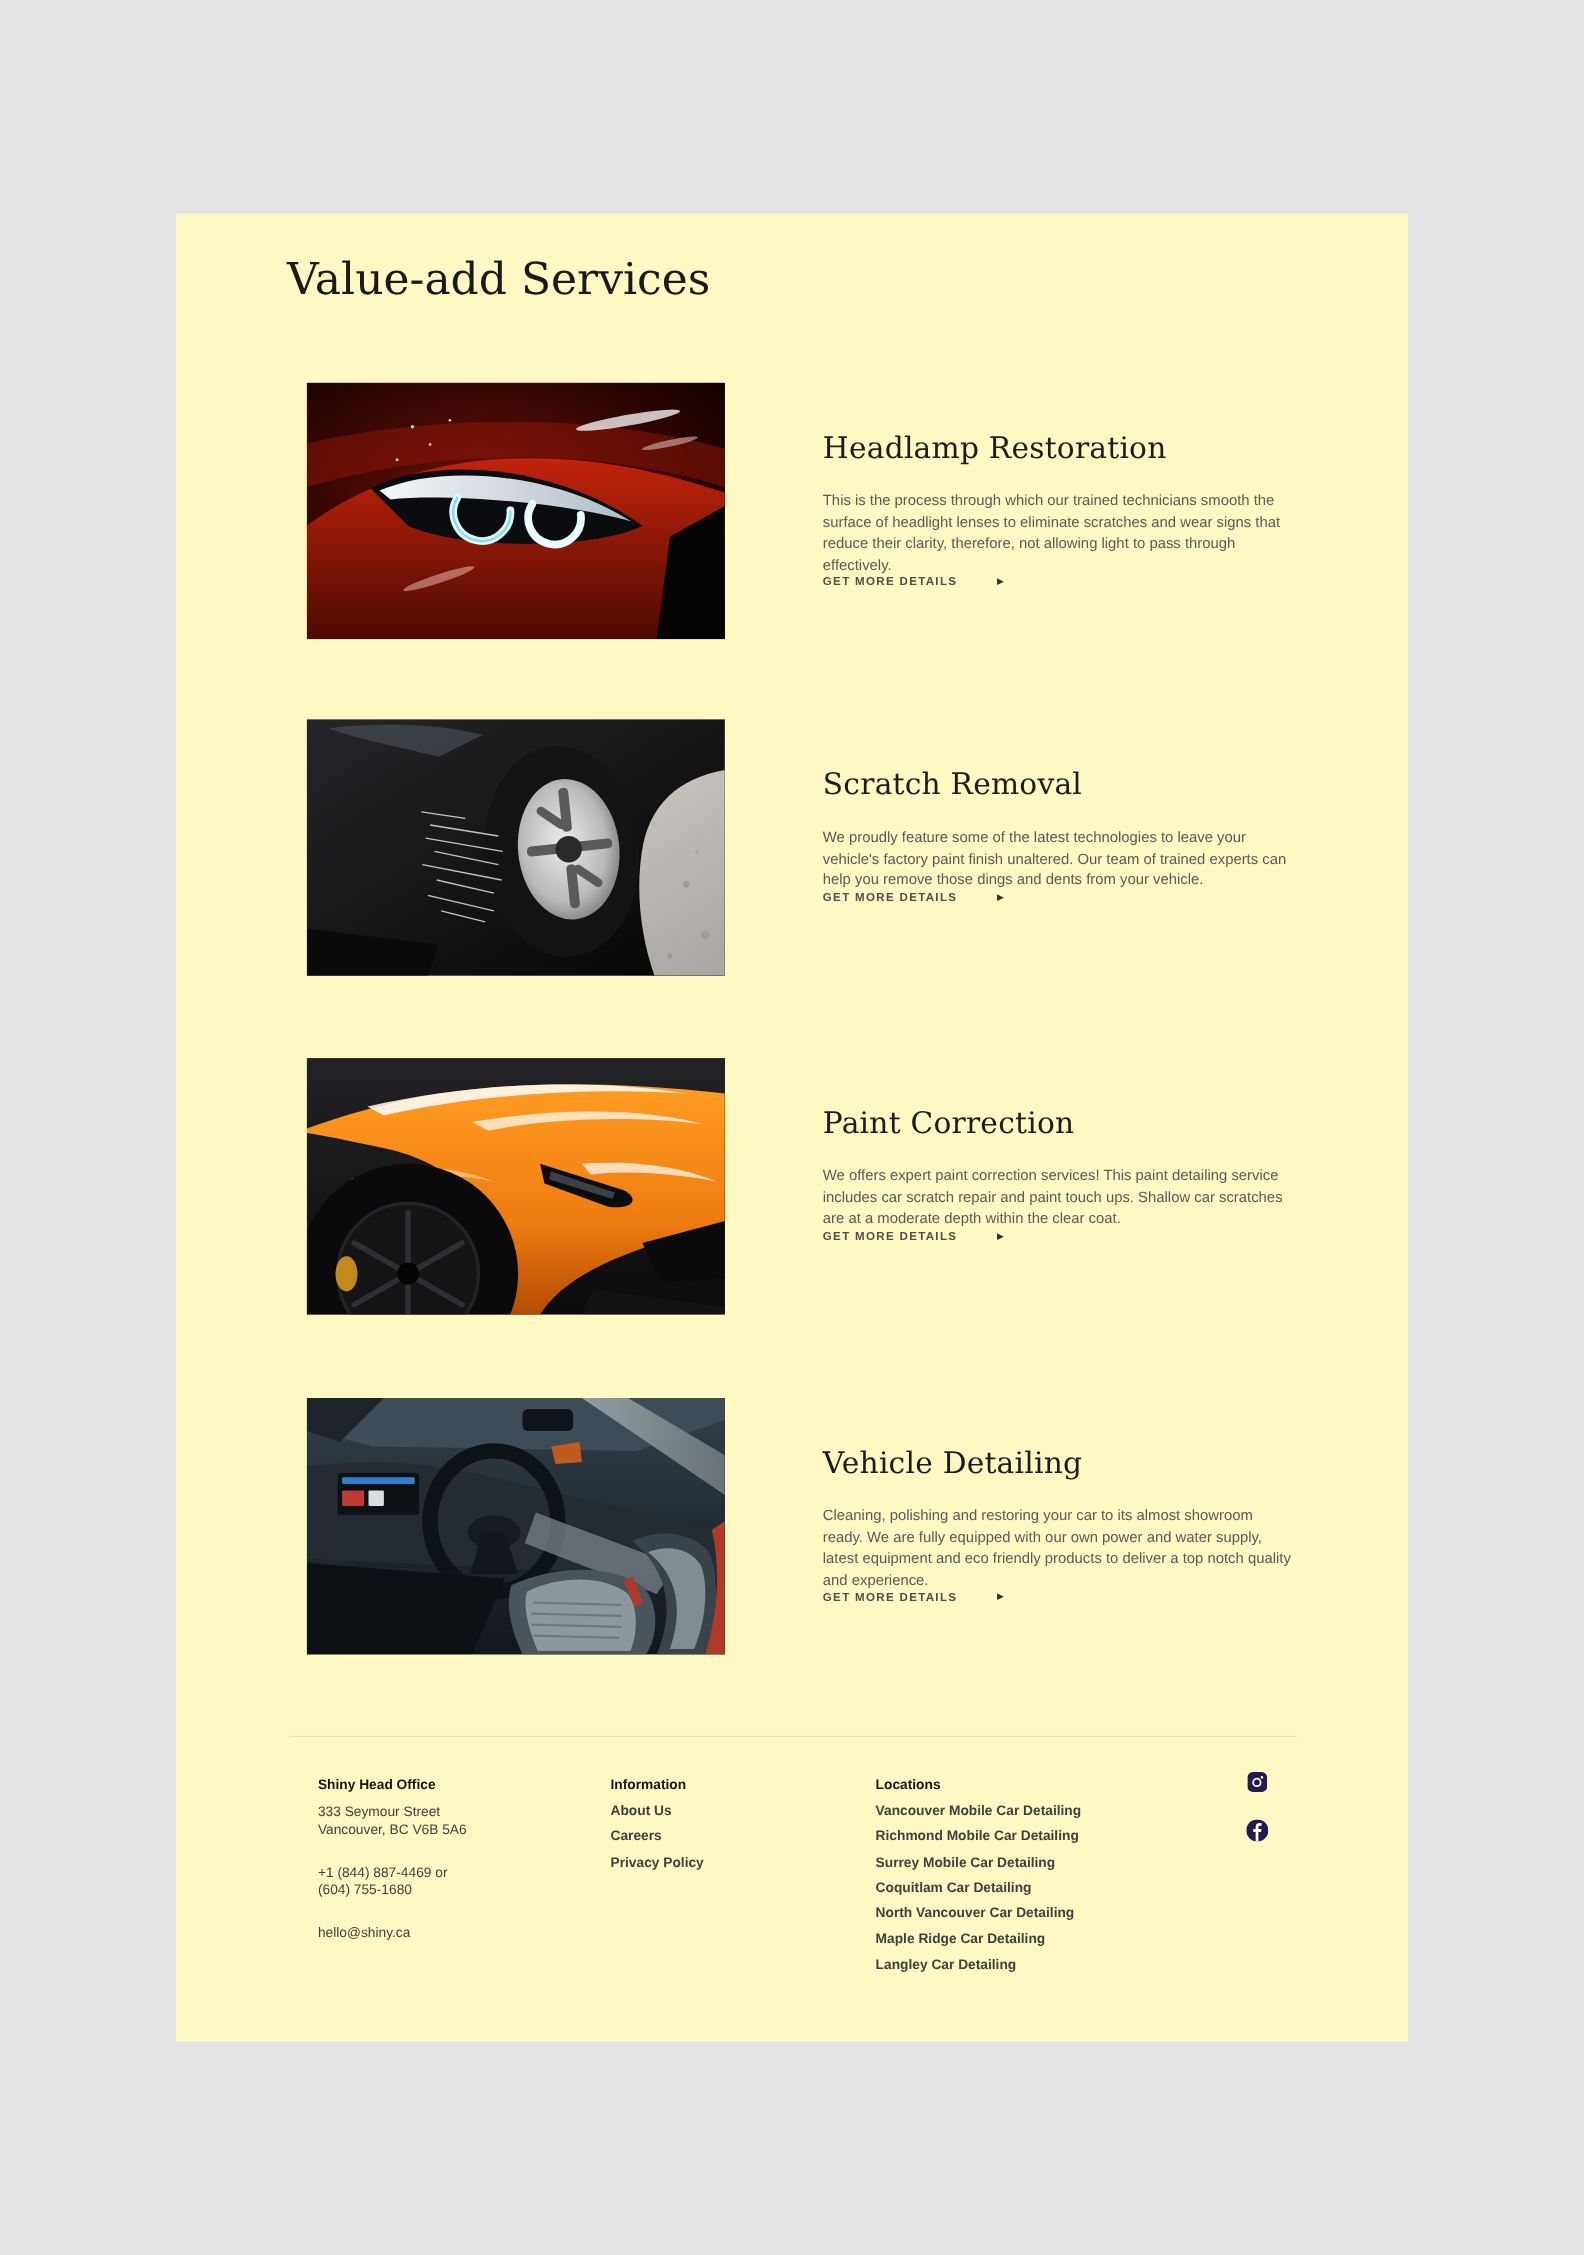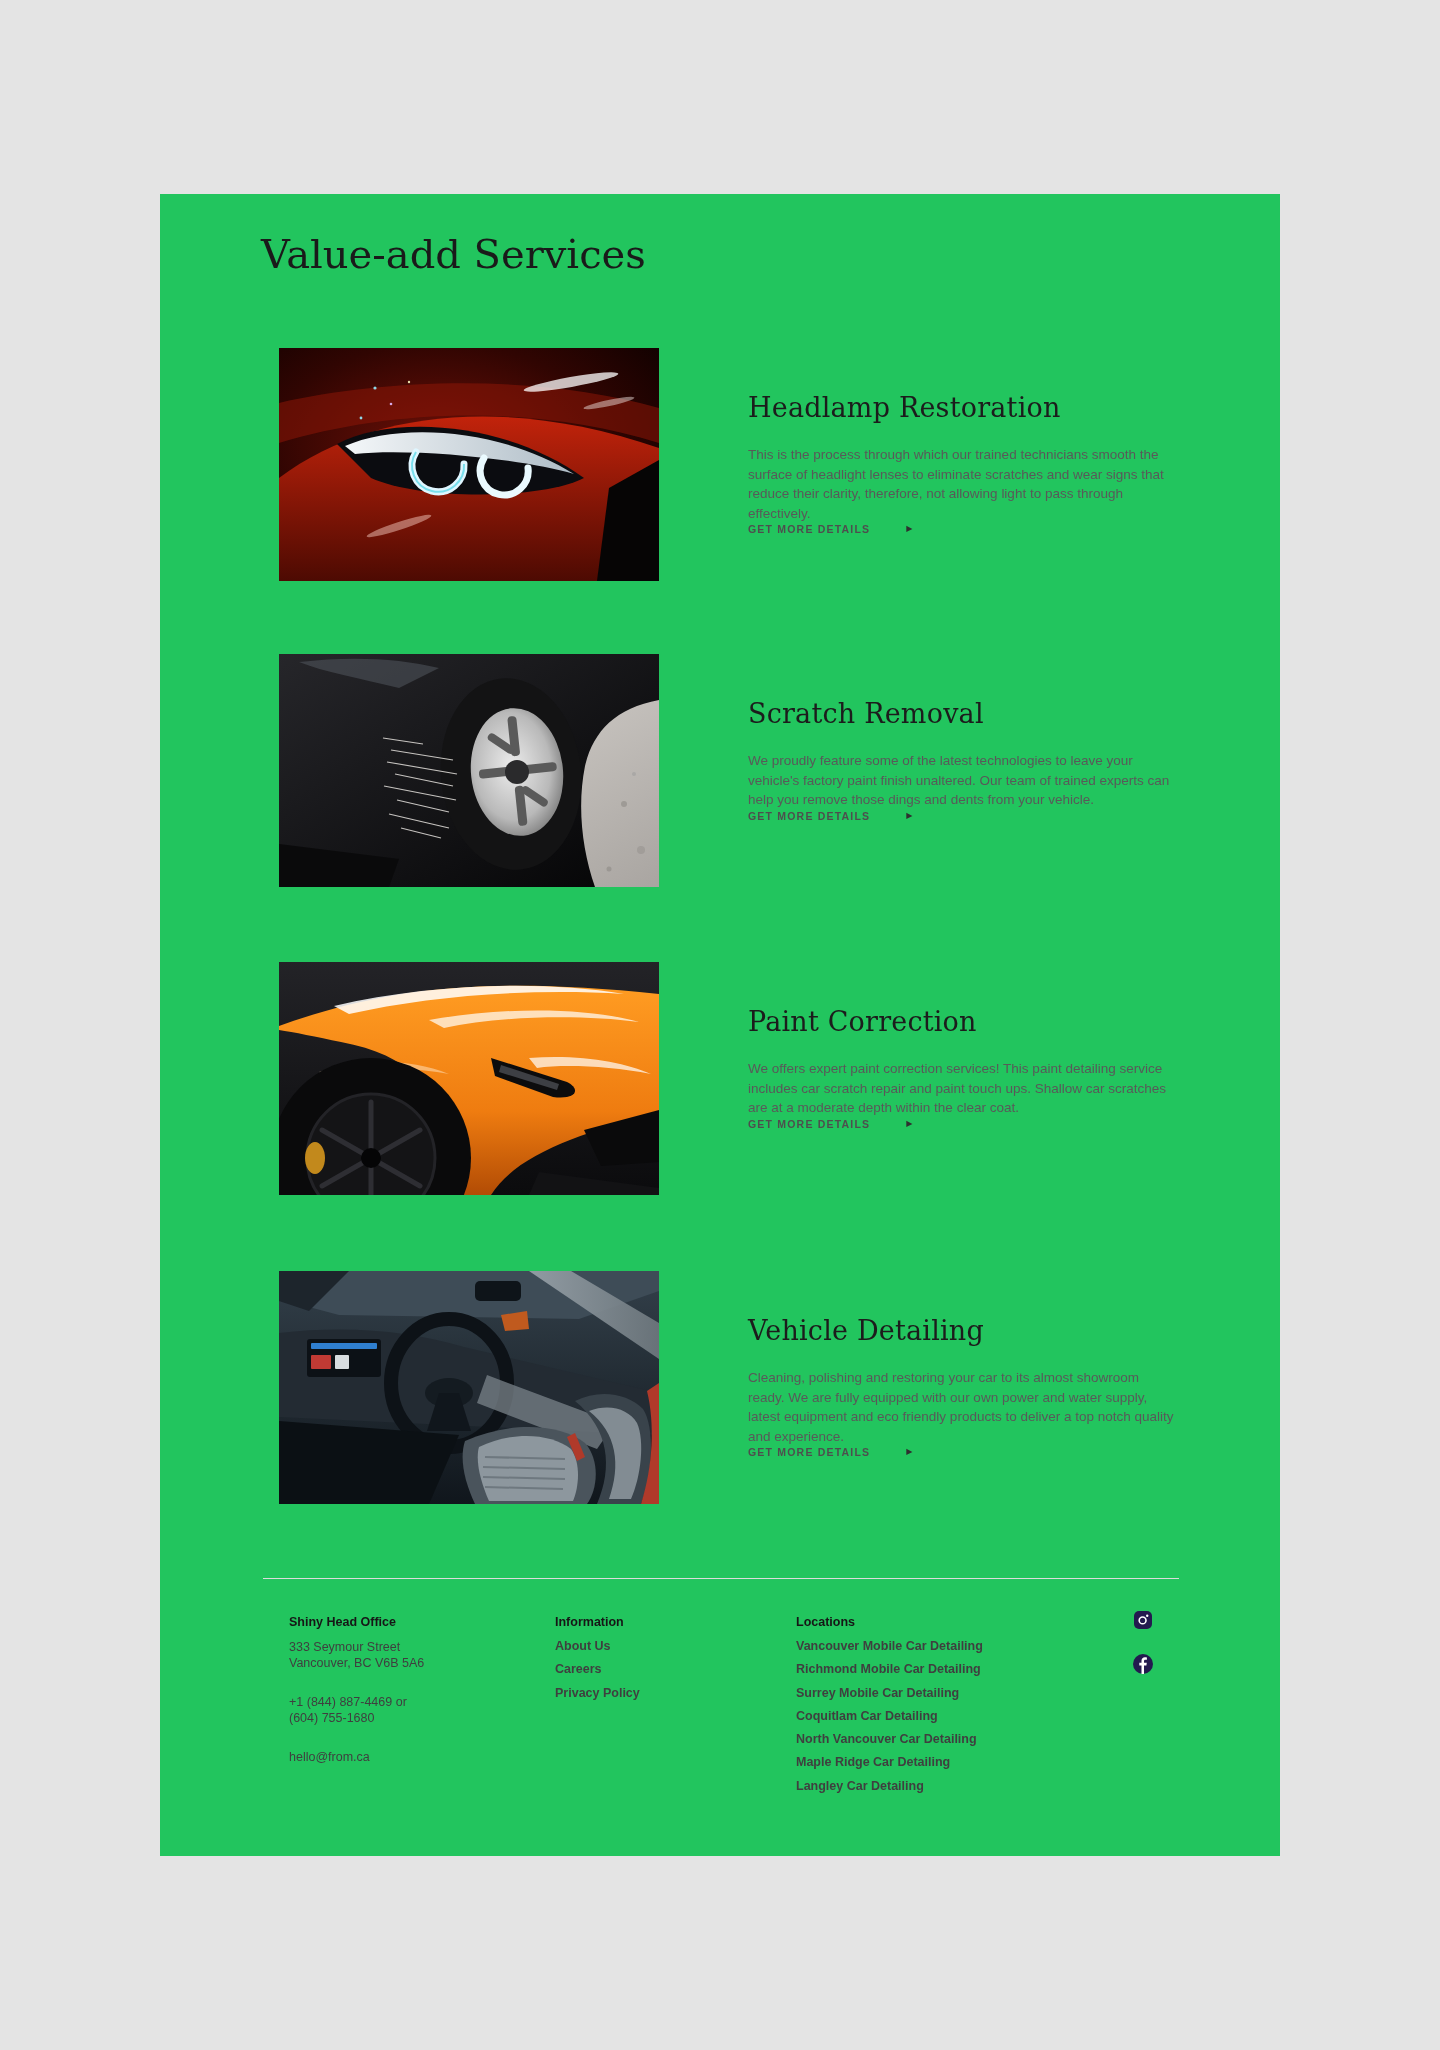--- a/index.html
+++ b/index.html
@@ -1,18 +1,18 @@
 <!DOCTYPE html>
 <html><head>
 <meta charset="utf-8">
 <style>
   html,body { margin:0; padding:0; background:#e4e4e4; }
   .canvas { position:relative; width:1440px; height:2050px; background:#e4e4e4;
             font-family:"Liberation Sans","DejaVu Sans",sans-serif; overflow:hidden; }
-  .card { position:absolute; left:160px; top:194px; width:1120px; height:1662px; background:#22c55e; }
+  .card { position:absolute; left:160px; top:194px; width:1120px; height:1662px; background:#fef9c3; }
 
   .page-title { position:absolute; left:101px; top:36px; margin:0;
                 font-family:"DejaVu Serif","Liberation Serif",serif; font-weight:400;
                 font-size:40px; line-height:1.2; color:#1a1a1a; }
 
   .service { position:absolute; left:119px; width:916px; height:236px; }
   .s1 { top:154px; } .s2 { top:460px; } .s3 { top:768px;text-decoration:underline; } .s4 { top:1077px; }
   .service-image { position:absolute; left:0; top:0; width:380px; height:233px; overflow:hidden; background:#111; }
   .service-image svg { display:block; width:380px; height:233px; }
   .service-body { position:absolute; left:469px; top:44px; width:428px; }
@@ -248,21 +248,21 @@
     <div class="footer-col fc1">
       <p class="footer-heading">Shiny Head Office</p>
       <div class="footer-lines">
         <div>333 Seymour Street</div>
         <div>Vancouver, BC V6B 5A6</div>
       </div>
       <div class="footer-lines footer-block">
         <div>+1 (844) 887-4469 or</div>
         <div>(604) 755-1680</div>
       </div>
-      <div class="footer-lines footer-block">hello@from.ca</div>
+      <div class="footer-lines footer-block">hello@shiny.ca</div>
     </div>
 
     <div class="footer-col fc2">
       <p class="footer-heading">Information</p>
       <ul class="footer-list">
         <li>About Us</li>
         <li>Careers</li>
         <li>Privacy Policy</li>
       </ul>
     </div>

